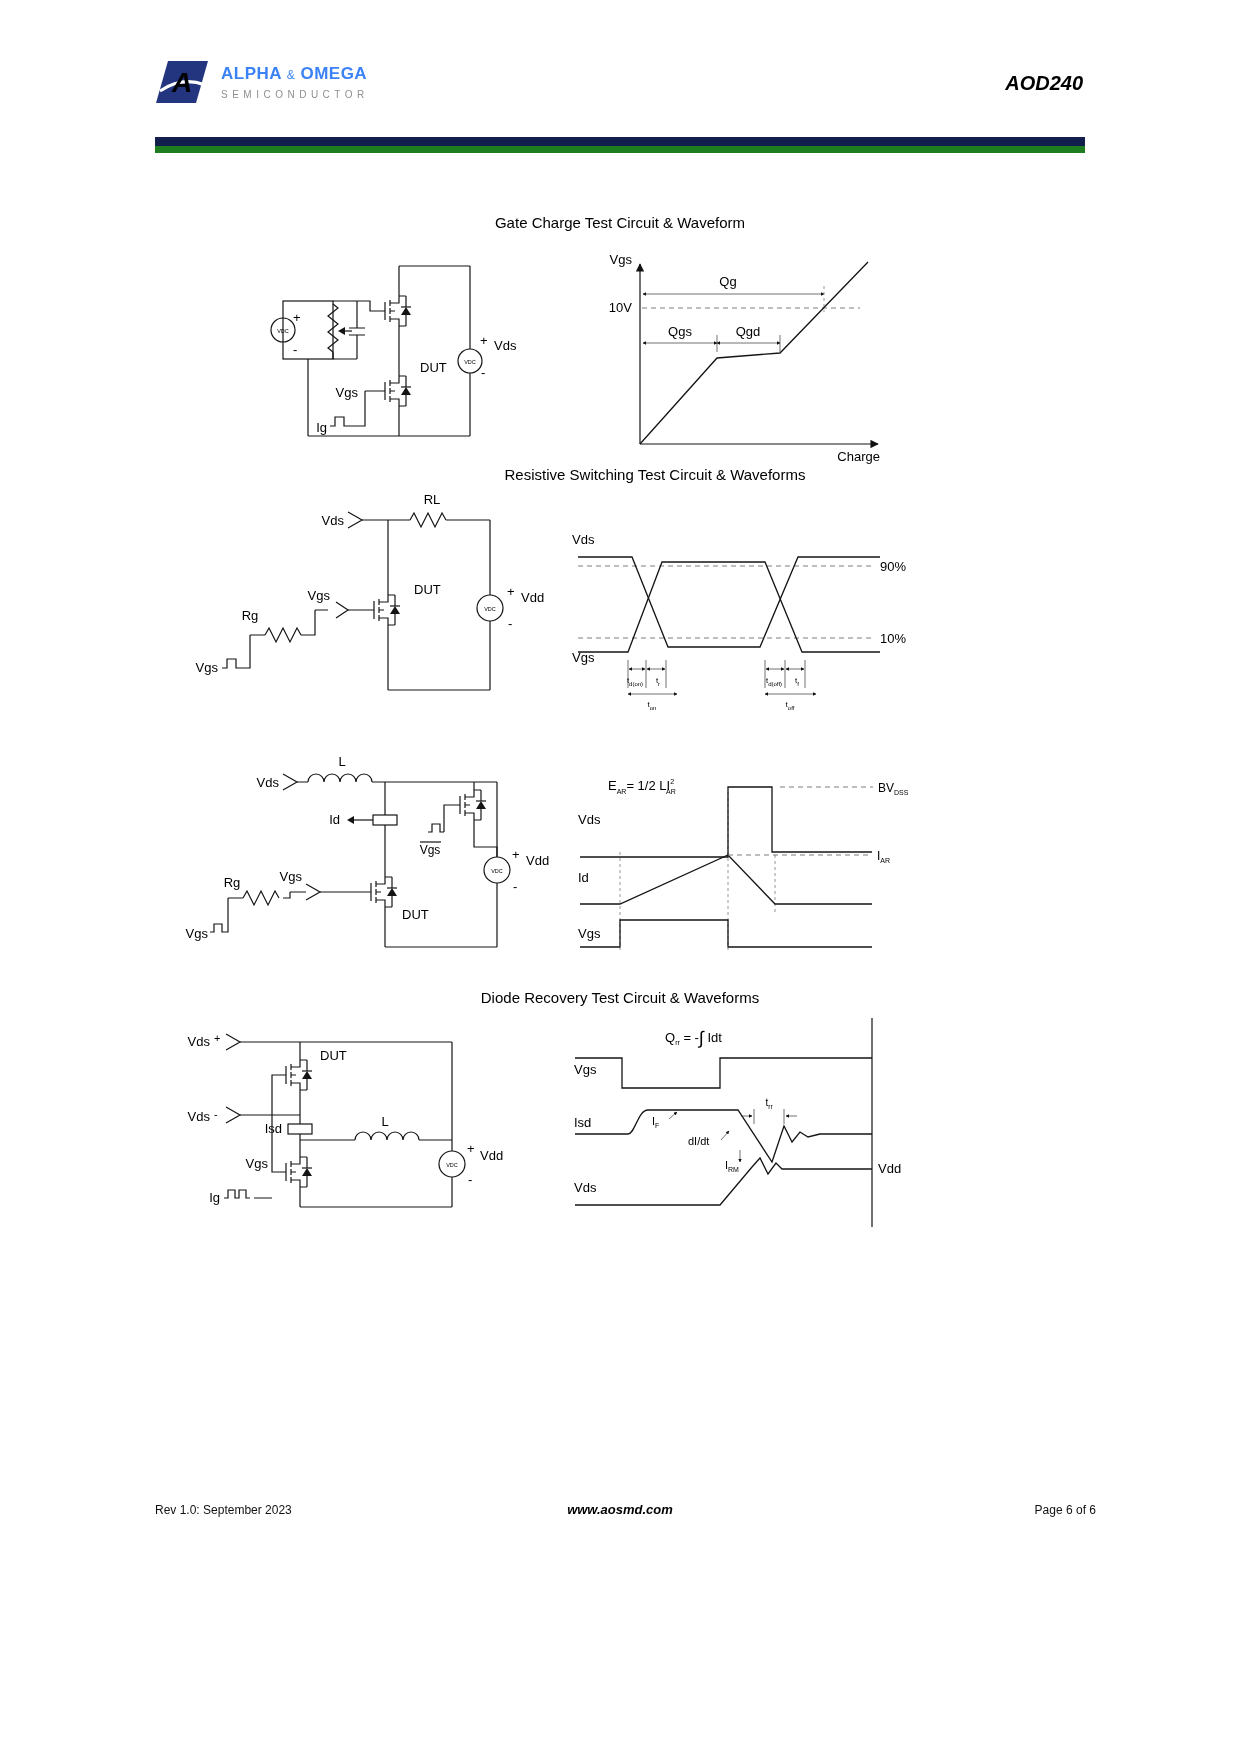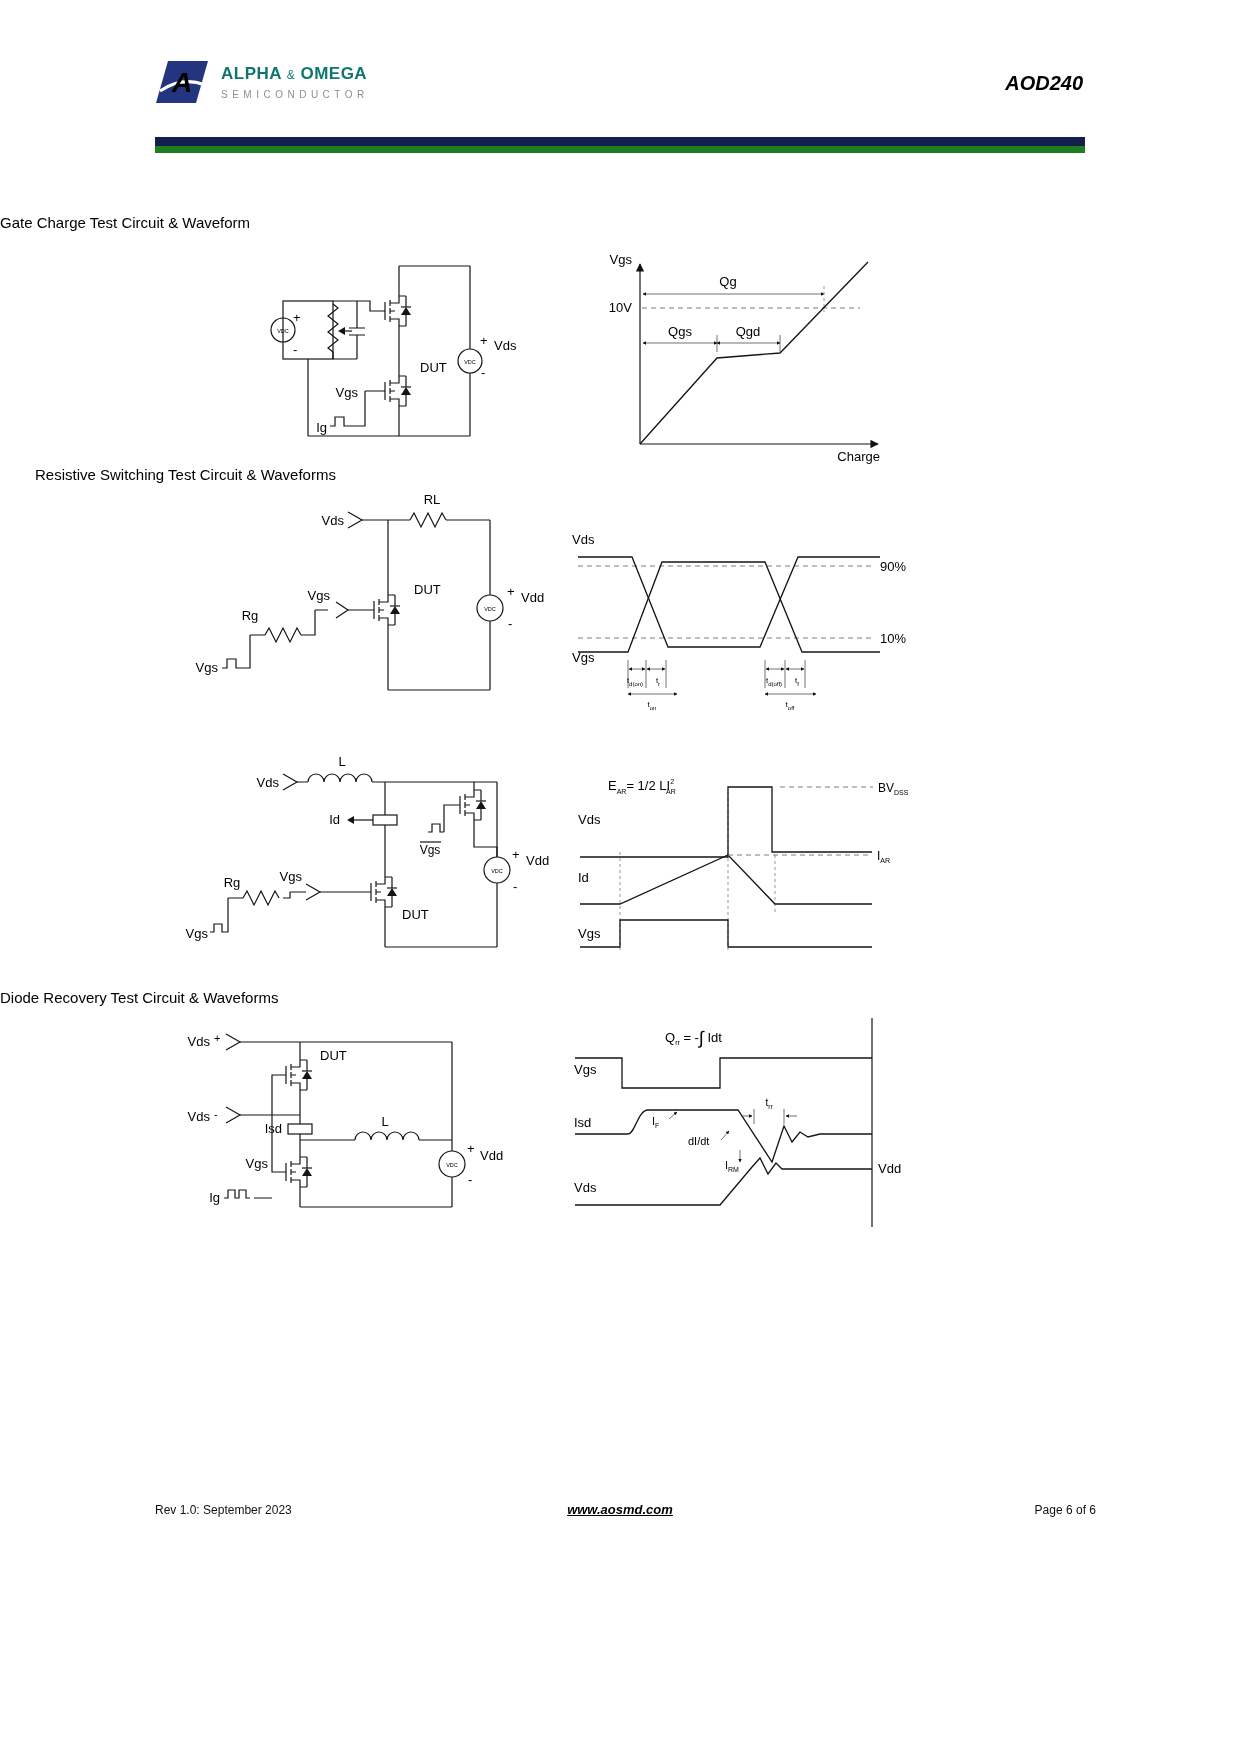--- a/index.html
+++ b/index.html
@@ -1,23 +1,23 @@
 <!DOCTYPE html>
 <html><head>
 <meta charset="utf-8">
 <style>
   html,body{margin:0;padding:0;background:#ffffff;}
   .page{position:relative;width:1240px;height:1754px;background:#fff;
         font-family:"Liberation Sans",sans-serif;color:#000;overflow:hidden;}
   .abs{position:absolute;}
-  .brand-top{font-size:17px;font-weight:bold;color:#0f766e;letter-spacing:.5px;}
+  .brand-top{font-size:17px;font-weight:bold;color:#3b82f6;letter-spacing:.5px;}
   .brand-top .amp{font-size:12px;font-weight:normal;}
   .brand-sub{font-size:10px;color:#8f8f8f;letter-spacing:4.5px;margin-top:5px;}
   .part{font-size:20px;font-weight:bold;font-style:italic;color:#000;}
-  .sect-title{width:1240px;font-size:15px;color:#000;}
+  .sect-title{width:1240px;text-align:center;font-size:15px;color:#000;}
   .foot{font-size:12px;color:#111;}
   .site{font-size:13px;font-weight:bold;font-style:italic;}
   svg text{font-family:"Liberation Sans",sans-serif;fill:#000;}
   .w{stroke:#141414;stroke-width:1.2;fill:none;}
   .w2{stroke:#141414;stroke-width:1.3;fill:none;}
   .thin{stroke:#333;stroke-width:0.7;fill:none;}
   .dash{stroke:#7c7c7c;stroke-width:1;fill:none;stroke-dasharray:5 4;}
   .dashv{stroke:#8a8a8a;stroke-width:0.9;fill:none;stroke-dasharray:3 3;}
 </style>
 </head>
@@ -262,16 +262,16 @@
       <line x1="604" y1="97" x2="604" y2="112" class="thin"></line>
       <line x1="561" y1="104" x2="572" y2="104" class="thin" marker-end="url(#ahs)"></line>
       <line x1="617" y1="104" x2="606" y2="104" class="thin" marker-end="url(#ahs)"></line>
       <text x="394" y="180" font-size="13">Vds</text>
       <path class="w2" d="M395,193 H540 L572,155 L580,146 L588,162 L596,151 L602,157 H692"></path>
       <text x="698" y="161" font-size="13">Vdd</text>
     </g>
   </svg>
 
   <div class="abs foot" style="left:155px;top:1503px;">Rev 1.0: September 2023</div>
-  <div class="abs site" style="left:0;top:1502px;width:1240px;text-align:center;text-decoration:underline;">www.aosmd.com</div>
+  <div class="abs site" style="left:0;top:1502px;width:1240px;text-align:center;">www.aosmd.com</div>
   <div class="abs foot" style="right:144px;top:1503px;">Page 6 of 6</div>
 
 </div>
 
 </body></html>

